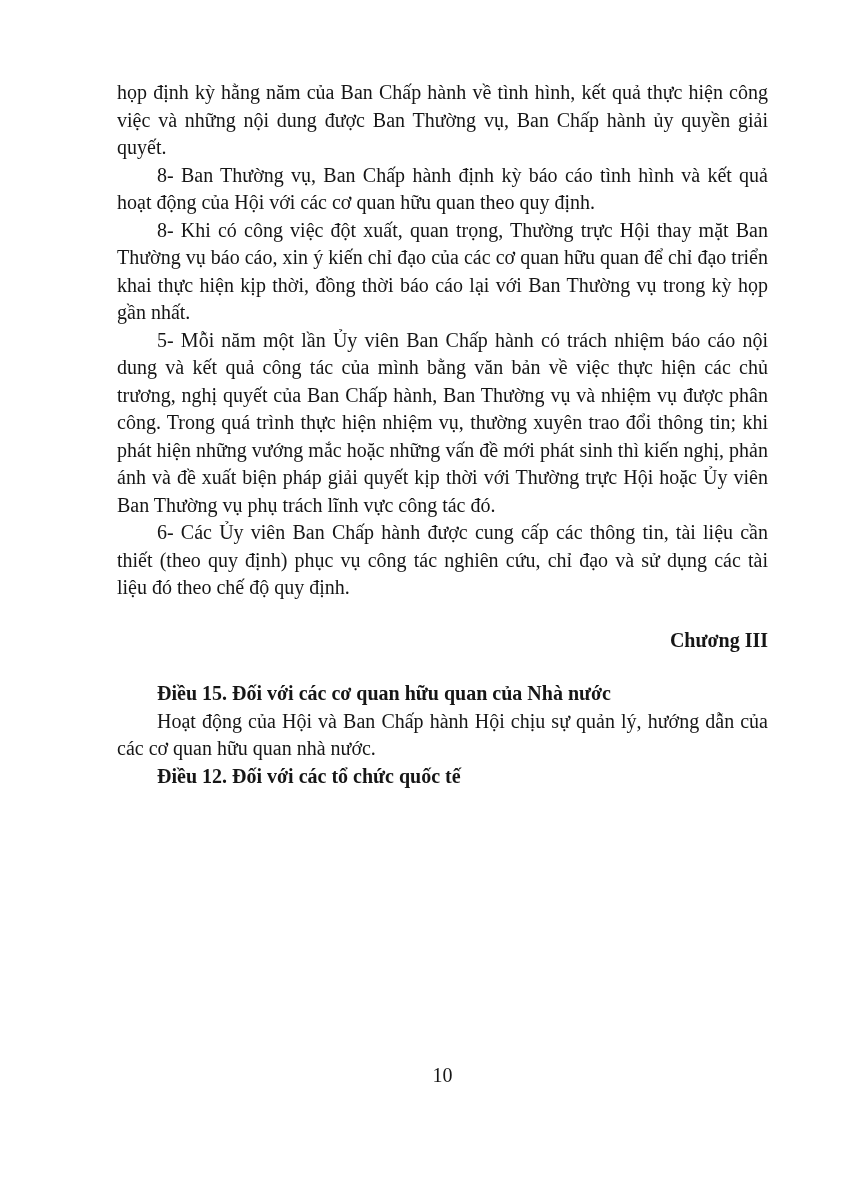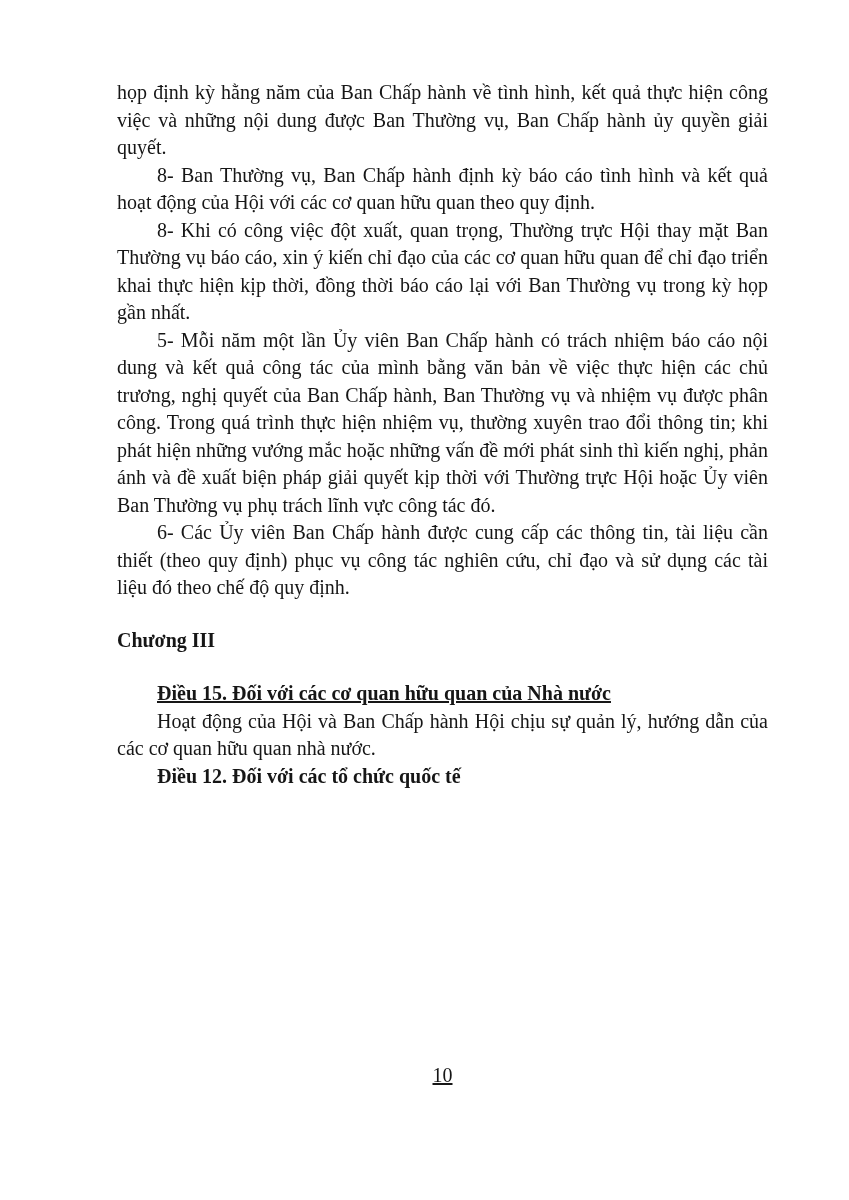--- a/index.html
+++ b/index.html
@@ -26,39 +26,37 @@
     text-align: justify;
   }
   .content p {
     margin: 0;
     text-indent: 40px;
   }
   .content p.no-indent {
     text-indent: 0;
   }
   .chapter {
-    text-align: left;
+    text-align: right;
     font-weight: bold;
     margin-top: 25px;
   }
   .article-heading {
     font-weight: bold;
     text-align: left;
   }
   .gap-before {
     margin-top: 26px !important;
-    text-decoration: underline;
   }
   .page-number {
     position: absolute;
     left: 117px;
     top: 1062px;
     width: 651px;
     text-align: center;
-    text-decoration: underline;
   }
 </style>
 </head>
 <body>
 
 <div class="page">
   <div class="content">
 
     <p class="no-indent">họp định kỳ hằng năm của Ban Chấp hành về tình hình, kết quả thực hiện công việc và những nội dung được Ban Thường vụ, Ban Chấp hành ủy quyền giải quyết.</p>
 

